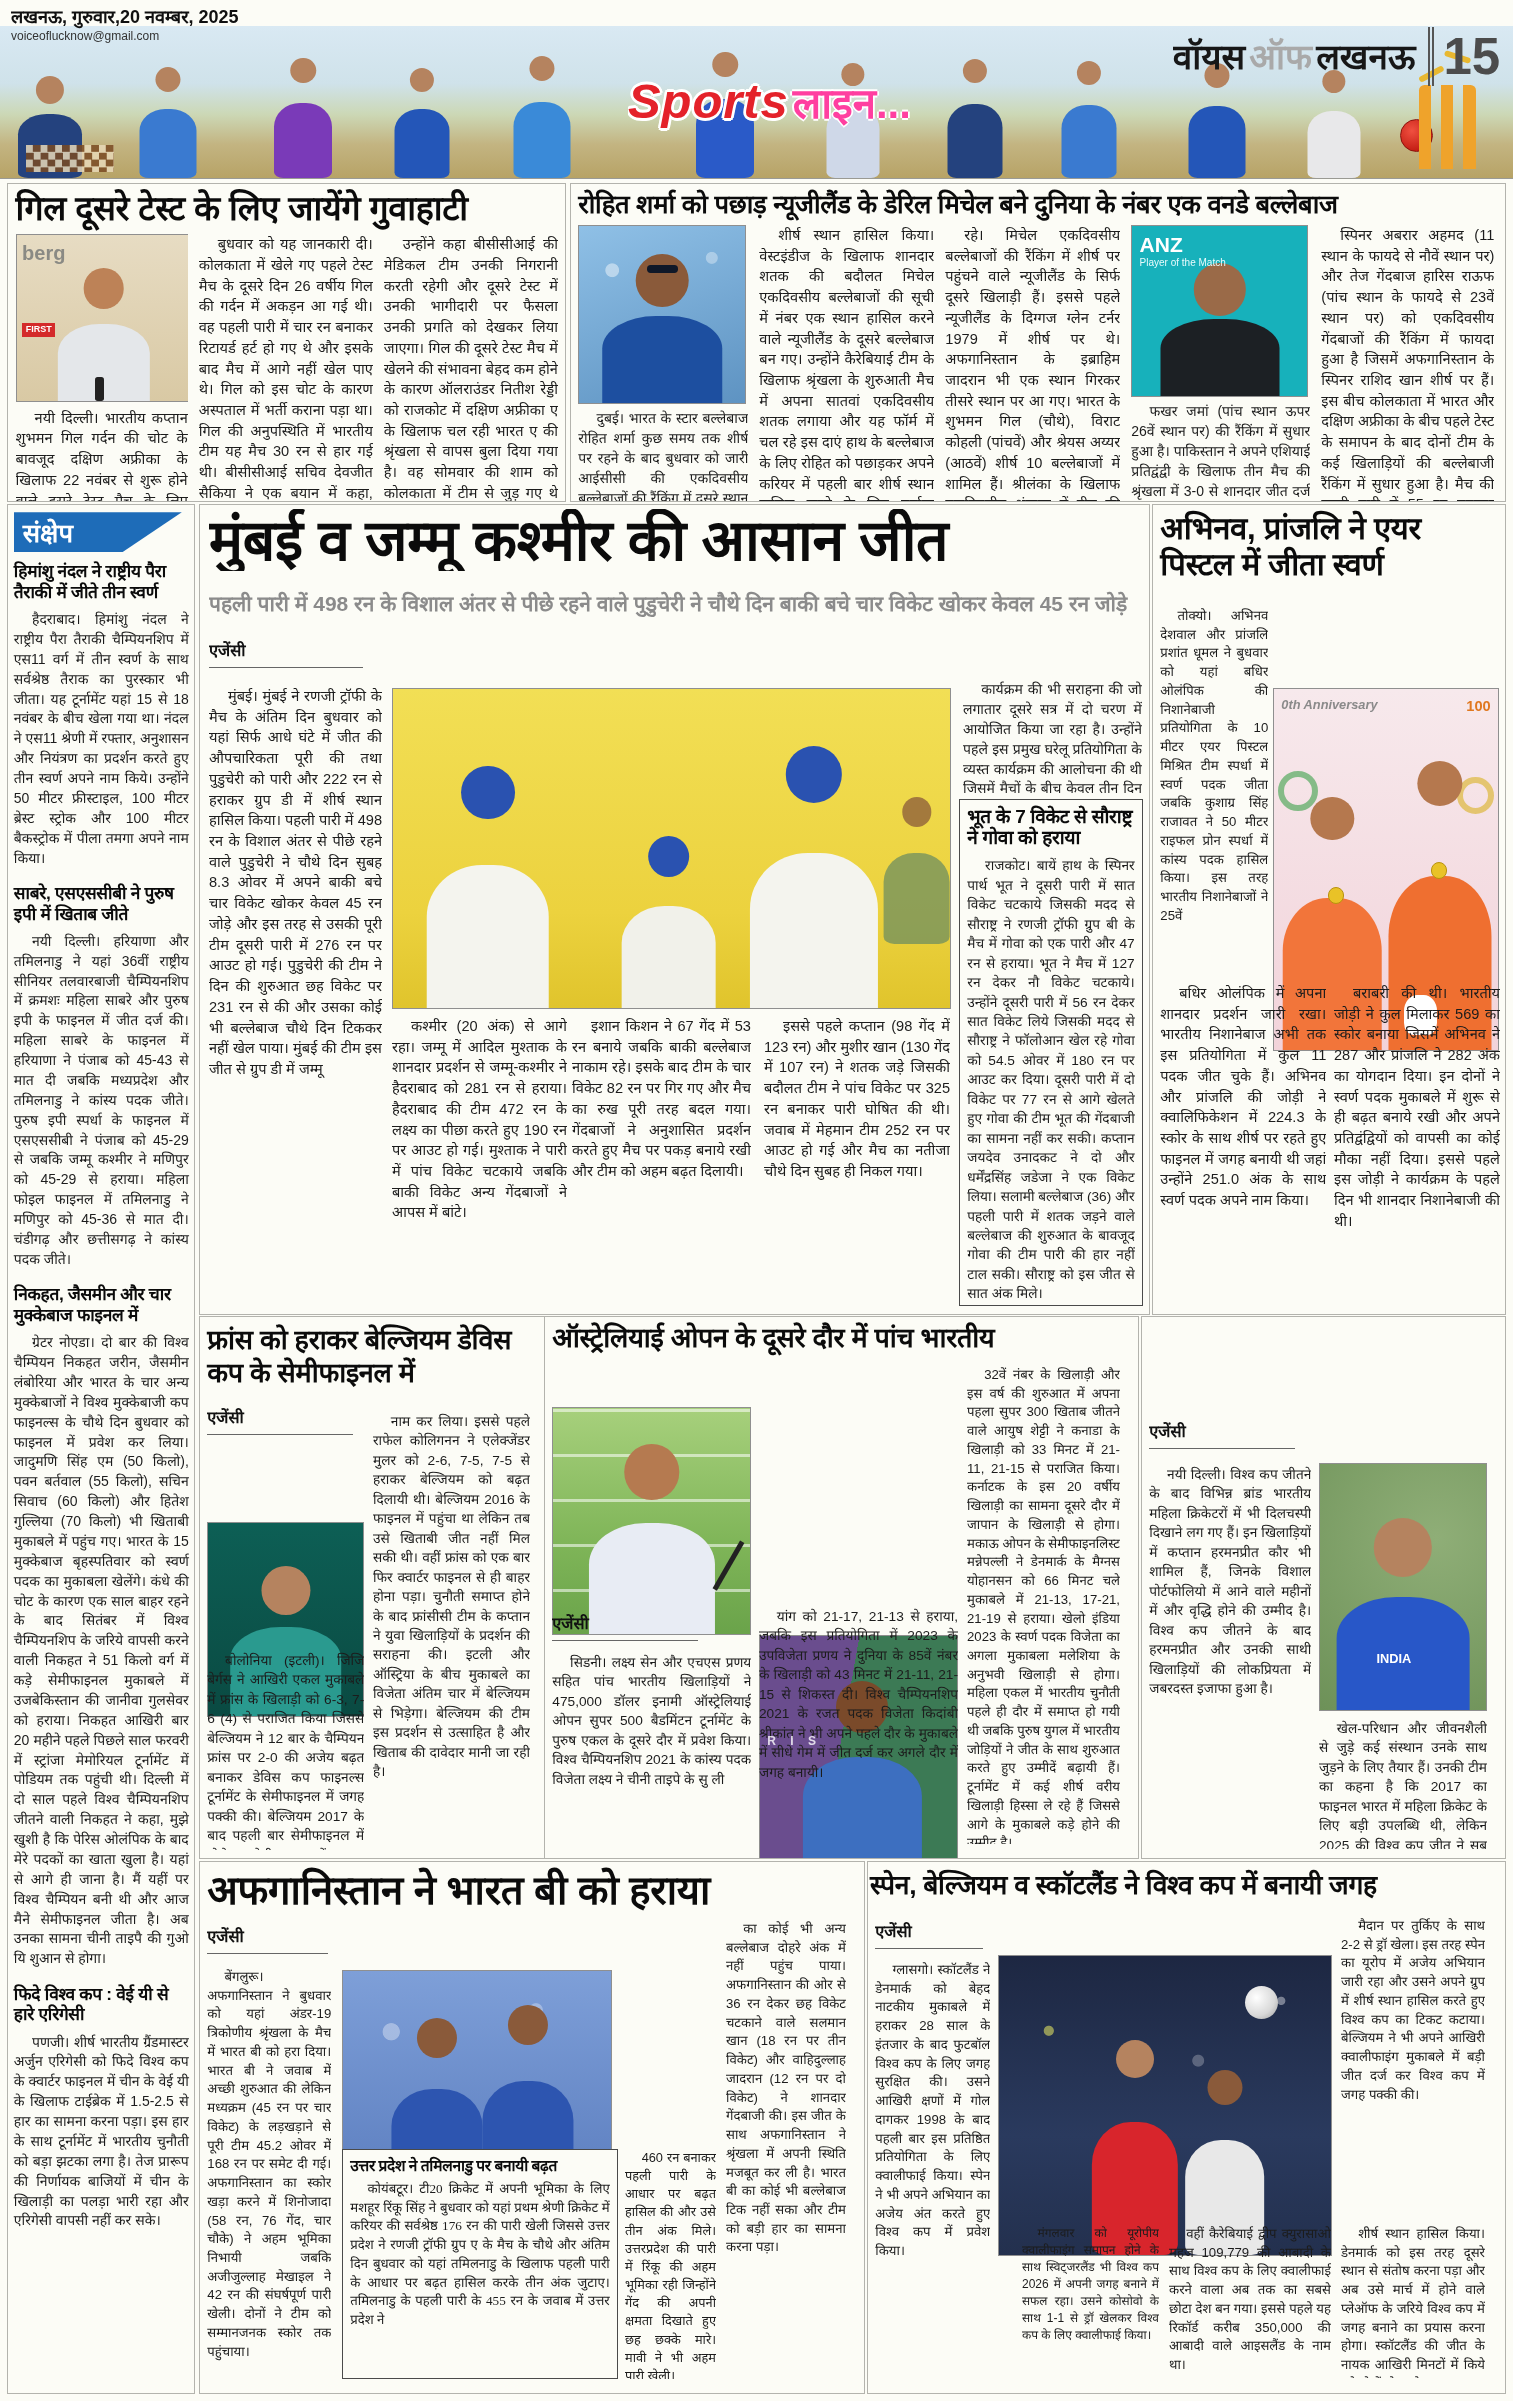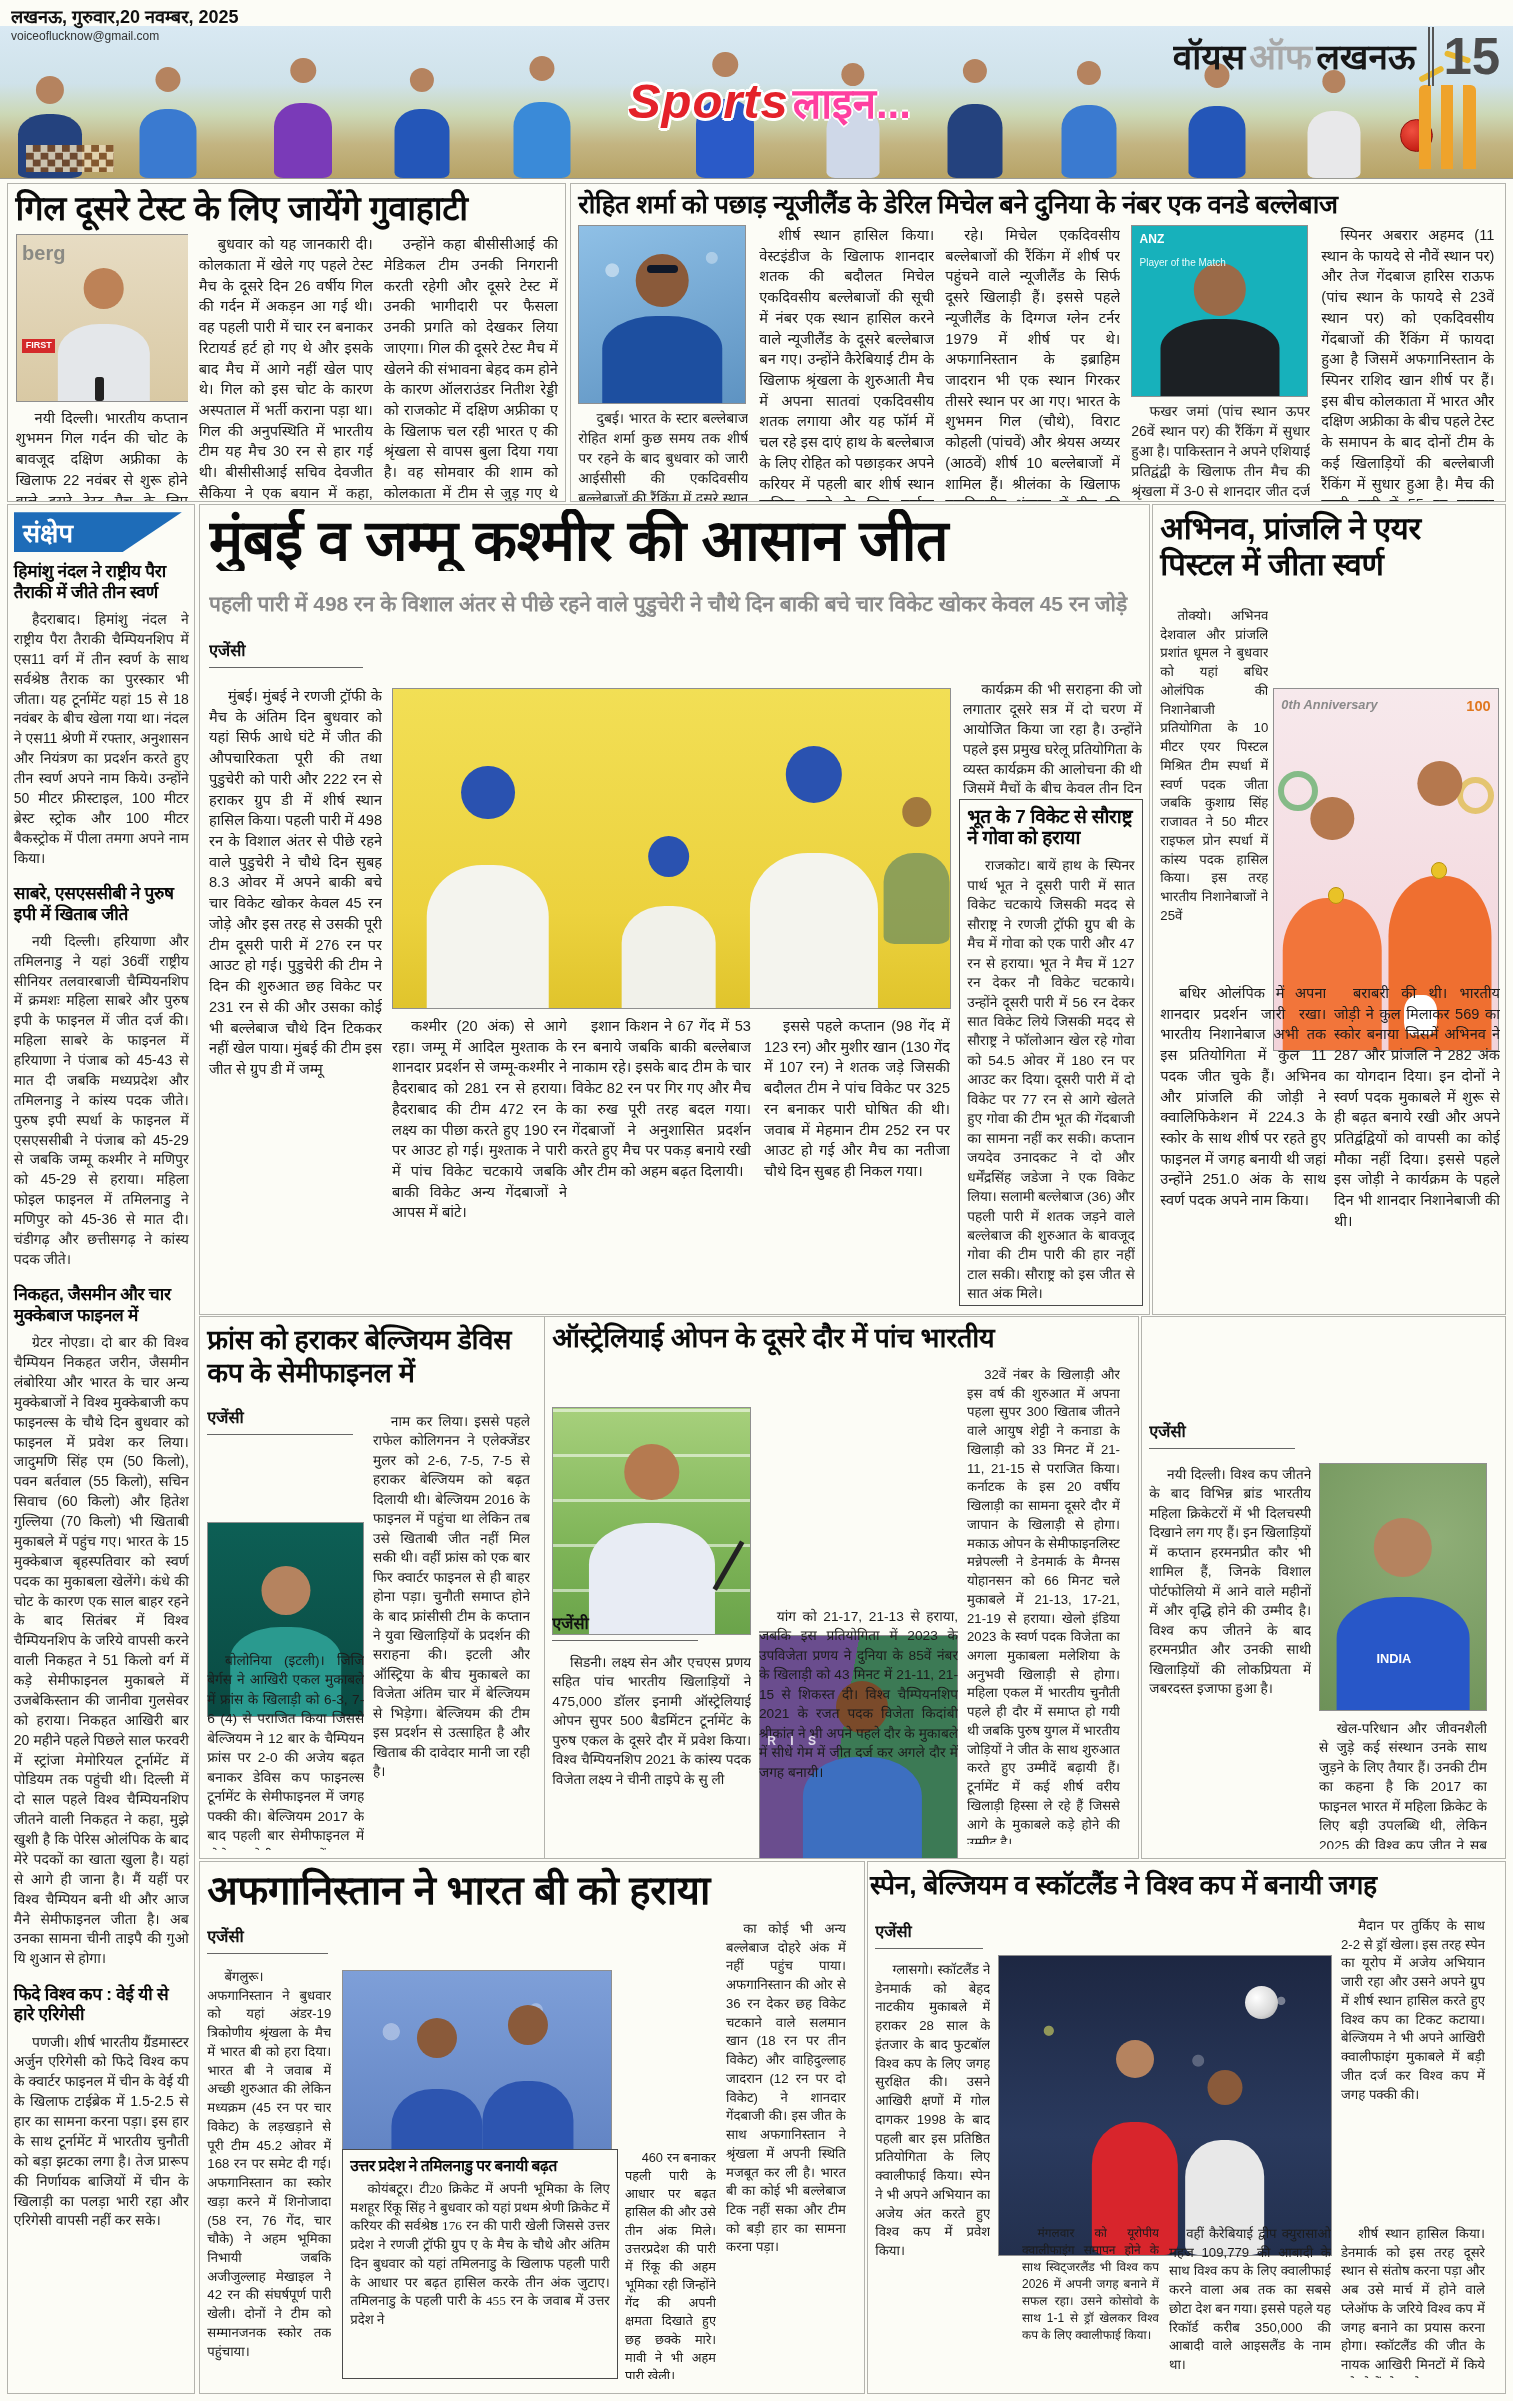--- a/index.html
+++ b/index.html
@@ -88,21 +88,21 @@
       <span class="pageno">15</span>
     </div>
   </div>
 
   <div class="art pad" style="left:7.3px;top:183px;width:559px;height:319px;">
     <h1 class="nowrap" style="font-size:34px;">गिल दूसरे टेस्ट के लिए जायेंगे गुवाहाटी</h1>
     <div class="cols">
       <div class="col" style="width:173px;">
         <div class="ph" style="width:173px;height:168px;background:linear-gradient(180deg,#e7dcc3,#d9c9a4);">
           <span class="ovl" style="left:5.5px;top:7.3px;color:#8a8a84;font-size:20px;">berg</span>
-          <span class="ovl" style="left:5.5px;top:88px;color:#fff;background:#d42a2a;font-size:9px;padding:1.8px 3.7px;margin-top:16px;">FIRST</span>
+          <span class="ovl" style="left:5.5px;top:88px;color:#fff;background:#d42a2a;font-size:9px;padding:1.8px 3.7px;">FIRST</span>
           <span class="person" style="left:24%;bottom:-8%;width:54%;height:88%;--jersey:#e4e7ea;--head:#bd8257;"></span>
           <span class="abs" style="left:46%;bottom:0;width:9px;height:24px;background:#222;border-radius:2.7px;"></span>
         </div>
         <p style="margin-top:5.5px;">नयी दिल्ली। भारतीय कप्तान शुभमन गिल गर्दन की चोट के बावजूद दक्षिण अफ्रीका के खिलाफ 22 नवंबर से शुरू होने वाले दूसरे टेस्ट मैच के लिए गुवाहाटी जाएंगे। भारतीय क्रिकेट बोर्ड (बीसीसीआई) ने</p>
       </div>
       <div class="col" style="width:175px;">
           <p>बुधवार को यह जानकारी दी। कोलकाता में खेले गए पहले टेस्ट मैच के दूसरे दिन 26 वर्षीय गिल की गर्दन में अकड़न आ गई थी। वह पहली पारी में चार रन बनाकर रिटायर्ड हर्ट हो गए थे और इसके बाद मैच में आगे नहीं खेल पाए थे। गिल को इस चोट के कारण अस्पताल में भर्ती कराना पड़ा था। गिल की अनुपस्थिति में भारतीय टीम यह मैच 30 रन से हार गई थी। बीसीसीआई सचिव देवजीत सैकिया ने एक बयान में कहा, शुभमन पर उपचार पर अच्छा असर हो रहा है और वह 19 नवंबर 2025 को टीम के साथ गुवाहाटी जाएंगे।</p>
         </div>
       <div class="col" style="width:175px;">
           <p>उन्होंने कहा बीसीसीआई की मेडिकल टीम उनकी निगरानी करती रहेगी और दूसरे टेस्ट में उनकी भागीदारी पर फैसला उनकी प्रगति को देखकर लिया जाएगा। गिल की दूसरे टेस्ट मैच में खेलने की संभावना बेहद कम होने के कारण ऑलराउंडर नितीश रेड्डी को राजकोट में दक्षिण अफ्रीका ए के खिलाफ चल रही भारत ए की श्रृंखला से वापस बुला दिया गया है। वह सोमवार की शाम को कोलकाता में टीम से जुड़ गए थे लेकिन उन्होंने मंगलवार को वैकल्पिक अभ्यास सत्र में भाग नहीं लिया था।</p>
@@ -121,21 +121,21 @@
         <p style="margin-top:5.5px;font-size:14px;">दुबई। भारत के स्टार बल्लेबाज रोहित शर्मा कुछ समय तक शीर्ष पर रहने के बाद बुधवार को जारी आईसीसी की एकदिवसीय बल्लेबाजों की रैंकिंग में दूसरे स्थान पर खिसक गए जबकि न्यूजीलैंड के डेरिल मिचेल ने</p>
       </div>
       <div class="col" style="width:175px;">
           <p>शीर्ष स्थान हासिल किया। वेस्टइंडीज के खिलाफ शानदार शतक की बदौलत मिचेल एकदिवसीय बल्लेबाजों की सूची में नंबर एक स्थान हासिल करने वाले न्यूजीलैंड के दूसरे बल्लेबाज बन गए। उन्होंने कैरेबियाई टीम के खिलाफ श्रृंखला के शुरुआती मैच में अपना सातवां एकदिवसीय शतक लगाया और यह फॉर्म में चल रहे इस दाएं हाथ के बल्लेबाज के लिए रोहित को पछाड़कर अपने करियर में पहली बार शीर्ष स्थान हासिल करने के लिए पर्याप्त साबित हुआ। मिचेल के वर्तमान में 782 रेटिंग अंक हैं जो रोहित से एक अंक अधिक है। रोहित लगभग तीन हफ्ते तक शीर्ष पर</p>
         </div>
       <div class="col" style="width:175px;">
           <p>रहे। मिचेल एकदिवसीय बल्लेबाजों की रैंकिंग में शीर्ष पर पहुंचने वाले न्यूजीलैंड के सिर्फ दूसरे खिलाड़ी हैं। इससे पहले न्यूजीलैंड के दिग्गज ग्लेन टर्नर 1979 में शीर्ष पर थे। अफगानिस्तान के इब्राहिम जादरान भी एक स्थान गिरकर तीसरे स्थान पर आ गए। भारत के शुभमन गिल (चौथे), विराट कोहली (पांचवें) और श्रेयस अय्यर (आठवें) शीर्ष 10 बल्लेबाजों में शामिल हैं। श्रीलंका के खिलाफ एकदिवसीय श्रृंखला में टीम की जीत के बाद कई पाकिस्तानी खिलाड़ियों को भी बड़ी सफलता मिली है। मोहम्मद रिजवान (पांच स्थान ऊपर 22वें स्थान पर) और</p>
         </div>
       <div class="col" style="width:179px;">
         <div class="ph" style="width:177px;height:172px;background:#17b1bb;">
-          <span class="ovl" style="left:7.3px;top:7.3px;color:#fff;font-size:12px;">ANZ</span>
+          <span class="ovl" style="left:7.3px;top:7.3px;color:#fff;font-size:21px;">ANZ</span>
           <span class="ovl" style="left:7.3px;top:31px;color:#e8fbfc;font-size:10px;font-weight:400;">Player of the Match</span>
           <span class="person" style="left:16%;bottom:-8%;width:68%;height:86%;--jersey:#1c2024;--head:#9a6a48;"></span>
         </div>
         <p style="margin-top:5.5px;font-size:14px;">फखर जमां (पांच स्थान ऊपर 26वें स्थान पर) की रैंकिंग में सुधार हुआ है। पाकिस्तान ने अपने एशियाई प्रतिद्वंद्वी के खिलाफ तीन मैच की श्रृंखला में 3-0 से शानदार जीत दर्ज की। टीम की जीत में अहम भूमिका निभाने वाले</p>
       </div>
       <div class="col" style="width:173px;">
           <p>स्पिनर अबरार अहमद (11 स्थान के फायदे से नौवें स्थान पर) और तेज गेंदबाज हारिस राऊफ (पांच स्थान के फायदे से 23वें स्थान पर) को एकदिवसीय गेंदबाजों की रैंकिंग में फायदा हुआ है जिसमें अफगानिस्तान के स्पिनर राशिद खान शीर्ष पर हैं। इस बीच कोलकाता में भारत और दक्षिण अफ्रीका के बीच पहले टेस्ट के समापन के बाद दोनों टीम के कई खिलाड़ियों की बल्लेबाजी रैंकिंग में सुधार हुआ है। मैच की दूसरी पारी में 55 रन बनाकर नाबाद रहे दक्षिण अफ्रीका के कप्तान तेम्बा बावुमा अपने करियर में पहली बार शीर्ष पांच में पहुंच गए हैं।</p>
         </div>
     </div>
   </div>

